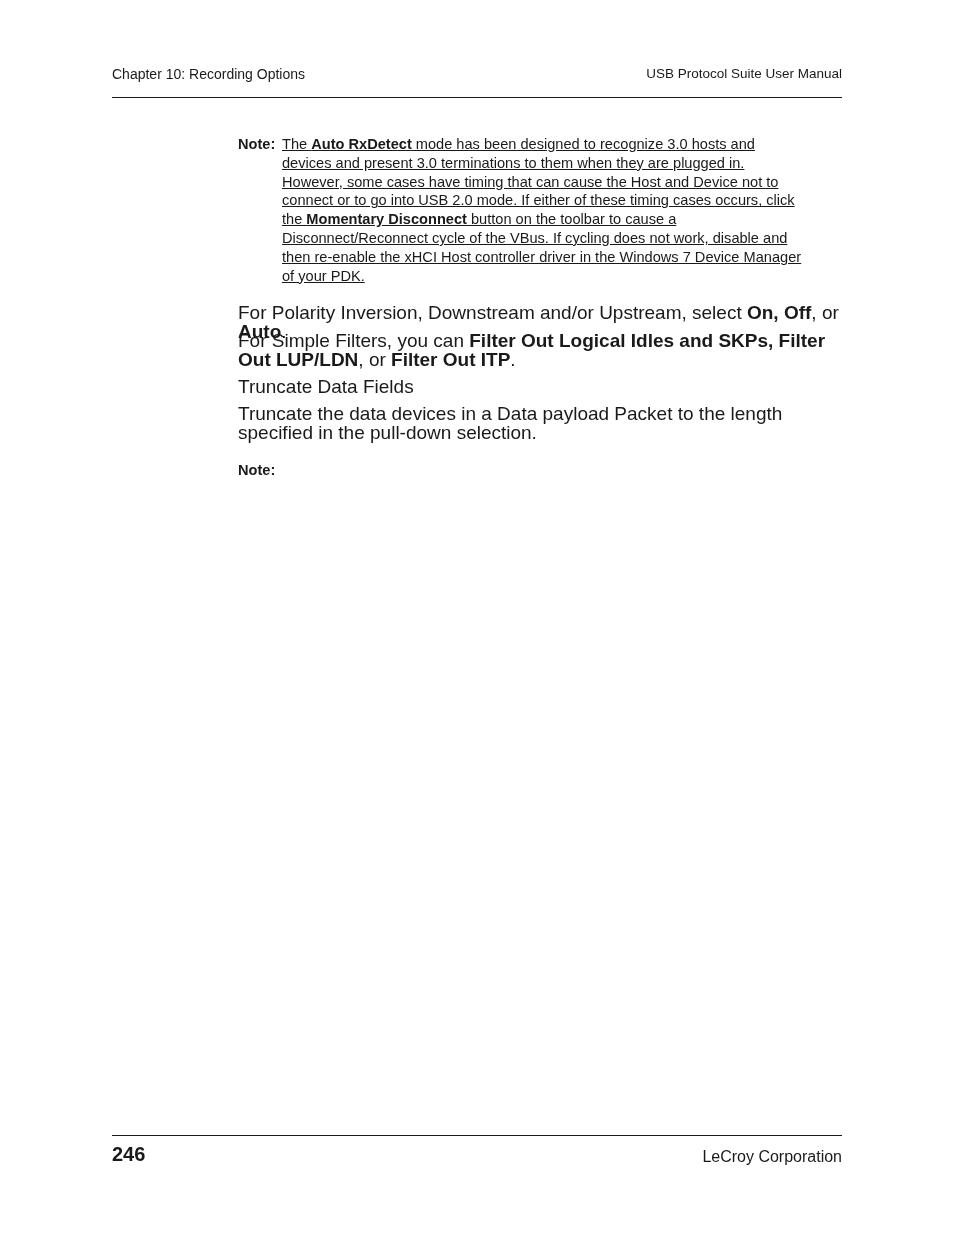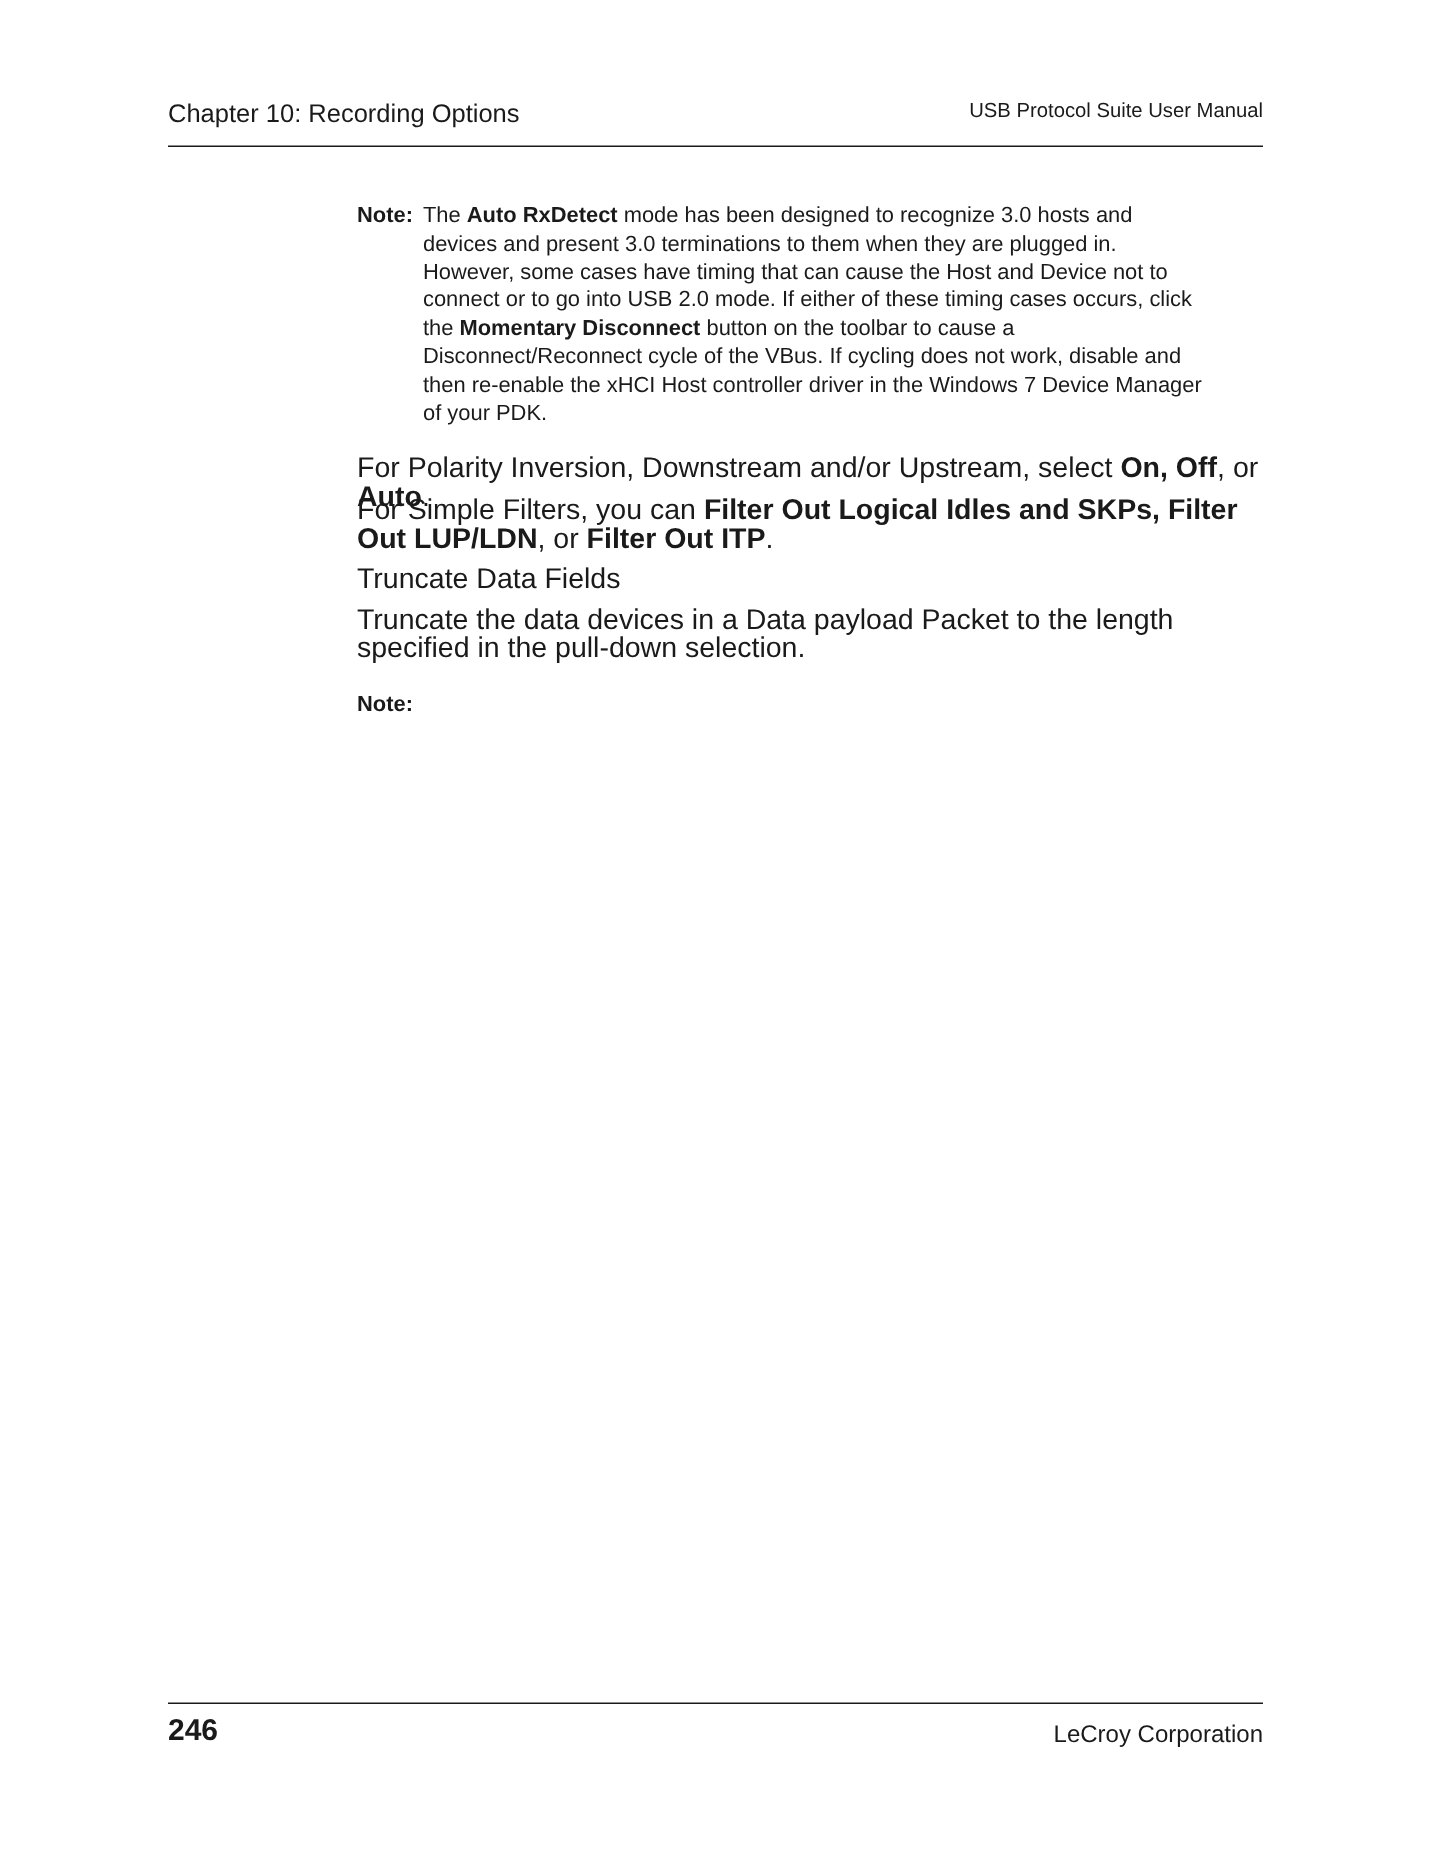--- a/index.html
+++ b/index.html
@@ -1,28 +1,28 @@
 <!DOCTYPE html>
 <html><head>
 <meta charset="utf-8">
 <style>
   html, body { margin: 0; padding: 0; background: #ffffff; }
   body {
     width: 954px; height: 1235px; position: relative; overflow: hidden;
     font-family: "Liberation Sans", sans-serif; color: #1a1a1a;
   }
-  .hdr-left { position: absolute; left: 112px; top: 66px; font-size: 17px; }
+  .hdr-left { position: absolute; left: 112px; top: 66px; font-size: 14px; }
   .hdr-right { position: absolute; right: 112px; top: 66px; font-size: 13.5px; text-align: center; }
   .hdr-rule { position: absolute; left: 112px; width: 730px; top: 97px; height: 0; border-top: 1.3px solid #1a1a1a; }
   .ftr-rule { position: absolute; left: 112px; width: 730px; top: 1135px; height: 0; border-top: 1.3px solid #1a1a1a; }
   .page-num { position: absolute; left: 112px; top: 1143px; font-size: 20px; font-weight: bold; }
   .ftr-right { position: absolute; right: 112px; top: 1148px; font-size: 16px; }
 
   .body { position: absolute; left: 238px; width: 610px; font-size: 19px; line-height: 18.8px; }
-  .note { position: absolute; left: 238px; width: 610px; font-size: 14.6px; line-height: 18.8px; }
+  .note { position: absolute; left: 238px; width: 610px; font-size: 14.6px; line-height: 18.8px; text-decoration: underline; }
   .note-label { position: absolute; left: 0; top: 0; font-weight: bold; }
   .note-text { margin-left: 44px; width: 520px; }
   b { font-weight: bold; }
   .heading { font-weight: normal; }
   p { margin: 0; }
 </style>
 </head>
 <body>
 
 <div class="hdr-left">Chapter 10: Recording Options</div>

